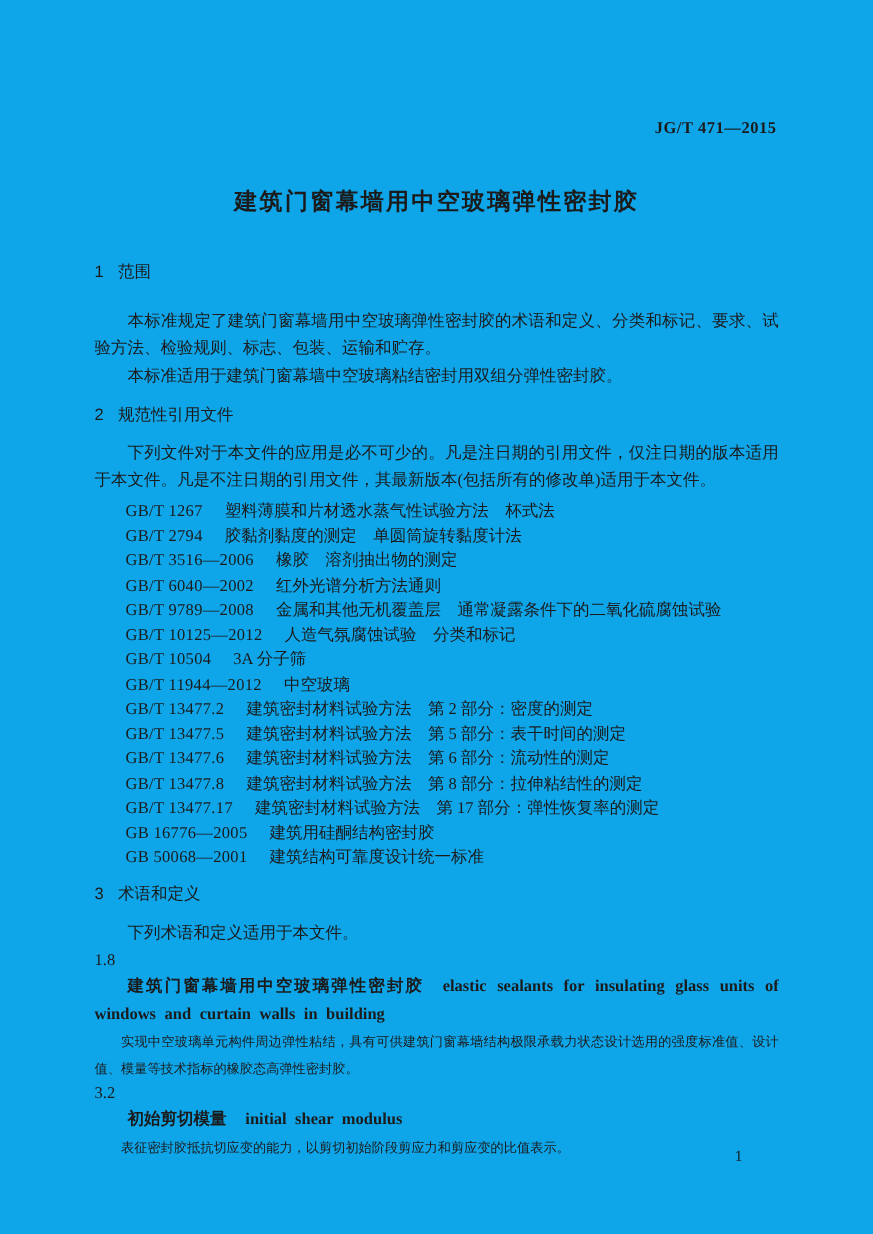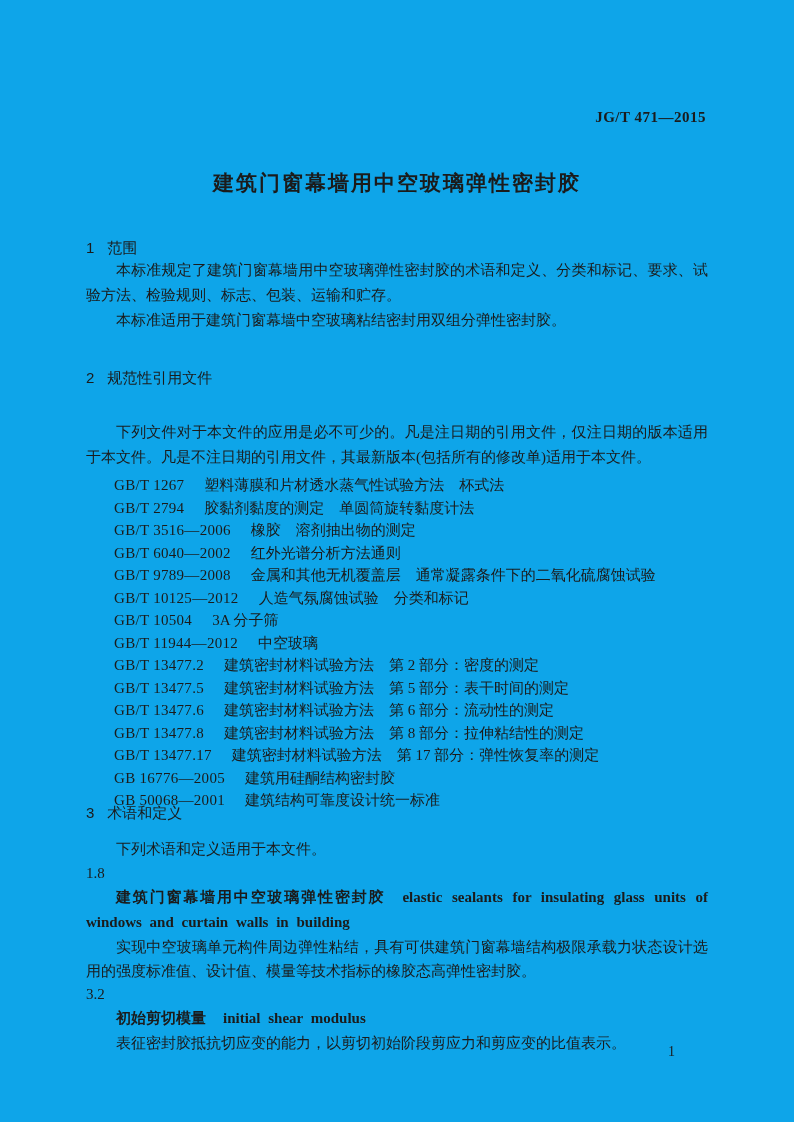--- a/index.html
+++ b/index.html
@@ -27,40 +27,40 @@
   }
   .sec { position: absolute; left: 86px; width: 622px; }
   #sec1 { top: 237px; }
   #sec2 { top: 367px; }
   #sec3 { top: 802px; }
   .sec-heading {
     font-family: "Liberation Sans", sans-serif;
     font-size: 15px; font-weight: normal; line-height: 21px;
   }
   .sec-heading .num { margin-right: 13px; }
-  .sec1-body { }
+  .sec1-body { margin-top: 22px; }
   p.para {
     font-size: 15px; line-height: 25px;
     text-align: justify; text-indent: 2em;
   }
-  #sec2 p.para { margin-top: 32px; }
+  #sec2 p.para { margin-top: 12px; }
   .ref-list { list-style: none; margin-top: 4px; padding-left: 28px; }
   .ref-list li { font-size: 15px; line-height: 22.5px; white-space: nowrap; }
   .ref-code { margin-right: 20px; letter-spacing: 0.3px; }
   #sec3 p.intro { margin-top: 14px; }
   .term-num { font-size: 15px; line-height: 22px; }
   p.term-line {
     font-size: 15px; line-height: 25px;
     text-indent: 2em; font-weight: bold;
     text-align: justify;
   }
   .term-zh { font-family: "Liberation Sans", sans-serif; padding-right: 17px; }
   .term-en { font-family: "Liberation Serif", serif; word-spacing: 4px; }
   p.term-def {
-    font-size: 15px; line-height: 24px;
+    font-size: 12px; line-height: 24px;
     text-align: justify; text-indent: 2em;
   }
   .page-num {
     position: absolute; top: 1044px; left: 668px;
     font-size: 14px;
   }
 </style>
 </head>
 <body>
 

